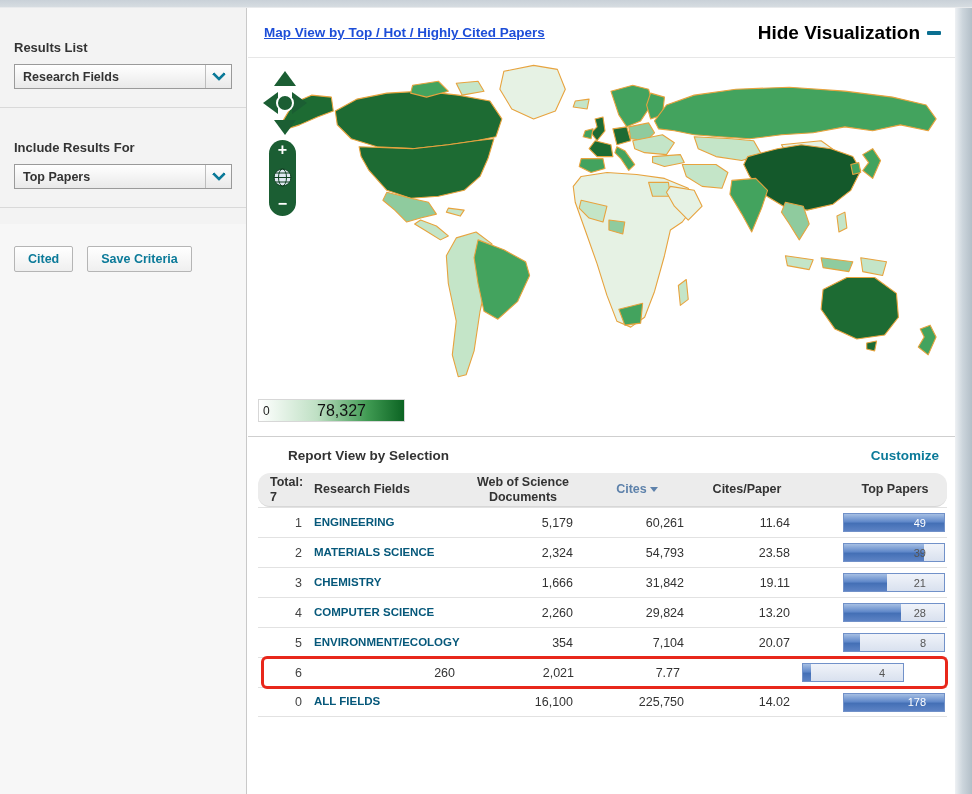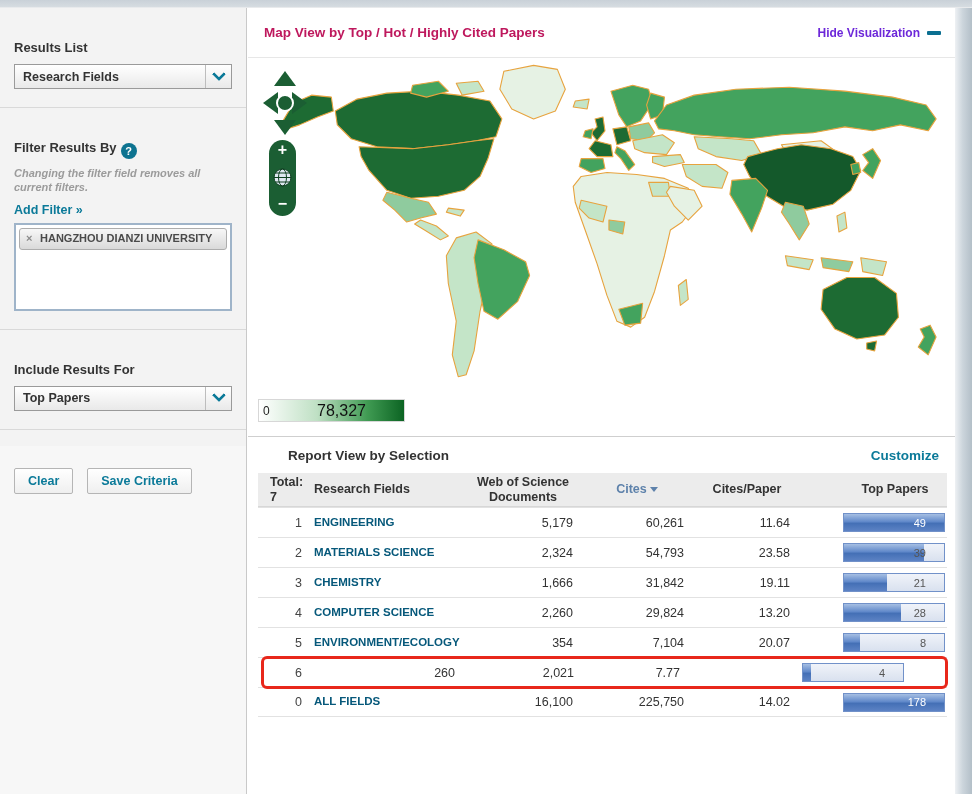--- a/index.html
+++ b/index.html
@@ -36,23 +36,23 @@
   .filter-tag .x { position:absolute; left:6px; top:3px; color:#8a8a8a; font-size:11px; cursor:pointer; }
   .sb-buttons { display:flex; gap:14px; padding-top:6px; }
   .sb-btn { padding:5px 13px; background:linear-gradient(180deg,#ffffff,#efefef);
     border:1px solid #b5b5b5; border-radius:2px; font-size:12.5px; font-weight:bold;
     color:#0b7a99; cursor:pointer; font-family:"Liberation Sans",sans-serif; }
 
   
   .main { position:absolute; left:248px; top:8px; width:707px; height:786px; background:#fff; }
   .main-header { height:50px; display:flex; align-items:center; justify-content:space-between;
     padding:0 14px 0 16px; border-bottom:1px solid #e7e7e7; }
-  .main-title { font-size:13.5px; font-weight:bold; color:#be185d; }
-  .hide-vis { display:flex; align-items:center; gap:7px; font-size:12px; font-weight:bold;
-    color:#6d28d9; text-decoration:none; cursor:pointer; }
+  .main-title { font-size:13.5px; font-weight:bold; color:#1d4ed8;text-decoration:underline; }
+  .hide-vis { display:flex; align-items:center; gap:7px; font-size:19px; font-weight:bold;
+    color:#000000; text-decoration:none; cursor:pointer; }
   .minus-glyph { width:14px; height:4px; background:#0b6f91; border-radius:1px; }
 
   .map-wrap { position:relative; height:378px; }
   .map-svg { position:absolute; left:6px; top:2px; }
   .pan-ctl { position:absolute; left:14px; top:12px; cursor:pointer; }
   .zoom-ctl { position:absolute; left:21px; top:82px; width:27px; height:76px; background:#1b5e33;
     border-radius:14px; display:flex; flex-direction:column; align-items:center;
     justify-content:space-between; padding:3px 0 5px 0; cursor:pointer; }
   .zoom-ctl .zc-plus, .zoom-ctl .zc-minus { color:#fff; font-size:16px; font-weight:bold; line-height:14px; }
   .legend { position:absolute; left:10px; top:341px; width:147px; height:23px;
@@ -64,21 +64,21 @@
   .report-divider { border-top:1px solid #cfcfcf; }
   .report-header { height:36px; display:flex; align-items:center; justify-content:space-between;
     padding:0 16px 0 16px;margin-left:24px; }
   .report-title { font-size:13.5px; font-weight:bold; color:#333; }
   .customize { font-size:13.5px; font-weight:bold; color:#0b7a99; text-decoration:none; cursor:pointer; }
 
   
   .tbl { margin:0 8px 0 10px; }
   .trow { display:grid; grid-template-columns:56px 150px 118px 110px 110px 1fr 104px;
     align-items:center; border-top:1px solid #e2e2e2; position:relative; }
-  .trow.head { background:#ececec; border-top:none; border-bottom:1px solid #d7d7d7; min-height:34px; }
+  .trow.head { background:#ececec; border-top:none; border-bottom:1px solid #d7d7d7; min-height:34px;border-radius:12px; }
   .trow.body-row { background:#fff; min-height:30px; padding:4px 0; }
   .trow:last-child { border-bottom:1px solid #e2e2e2; }
   .c { font-size:12.5px; color:#333; }
   .c.rank { text-align:right; padding-right:12px; color:#444; }
   .head .c { font-size:12.5px; font-weight:bold; color:#333; line-height:1.2; }
   .head .total { text-align:left; padding-left:12px; }
   .head .ctr { text-align:center; }
   .head .cites-sort { color:#5e82ab; text-align:center; cursor:pointer; }
   .cites-sort .tri { display:inline-block; width:0; height:0; border-left:4px solid transparent;
     border-right:4px solid transparent; border-top:5px solid #5e82ab; margin-left:3px; vertical-align:1px; }
@@ -114,45 +114,34 @@
   <div class="sb-sec">
     <div class="sb-title">Results List</div>
     <div class="select">
       <span class="sel-label">Research Fields</span>
       <span class="sel-btn">
           <span class="chev"></span>
         </span>
     </div>
   </div>
 
-  <div class="sb-sec">
-    <div class="sb-title"><span>Filter Results By</span><span class="q-icon">?</span></div>
-    <div class="note">Changing the filter field removes all current filters.</div>
-    <a class="add-filter">Add Filter »</a>
-    <div class="filter-box">
-      <div class="filter-tag">
-        <span class="x">×</span>
-        <span>HANGZHOU DIANZI UNIVERSITY</span>
-      </div>
-    </div>
-  </div>
 
   <div class="sb-sec">
     <div class="sb-title">Include Results For</div>
     <div class="select">
       <span class="sel-label">Top Papers</span>
       <span class="sel-btn">
           <span class="chev"></span>
         </span>
     </div>
   </div>
 
   <div class="sb-sec last">
     <div class="sb-buttons">
-      <button class="sb-btn">Clear</button>
+      <button class="sb-btn">Cited</button>
       <button class="sb-btn">Save Criteria</button>
     </div>
   </div>
 </aside>
 
 <main class="main">
   <div class="main-header">
     <div class="main-title">Map View by Top / Hot / Highly Cited Papers</div>
     <a class="hide-vis">
       <span>Hide Visualization</span>

